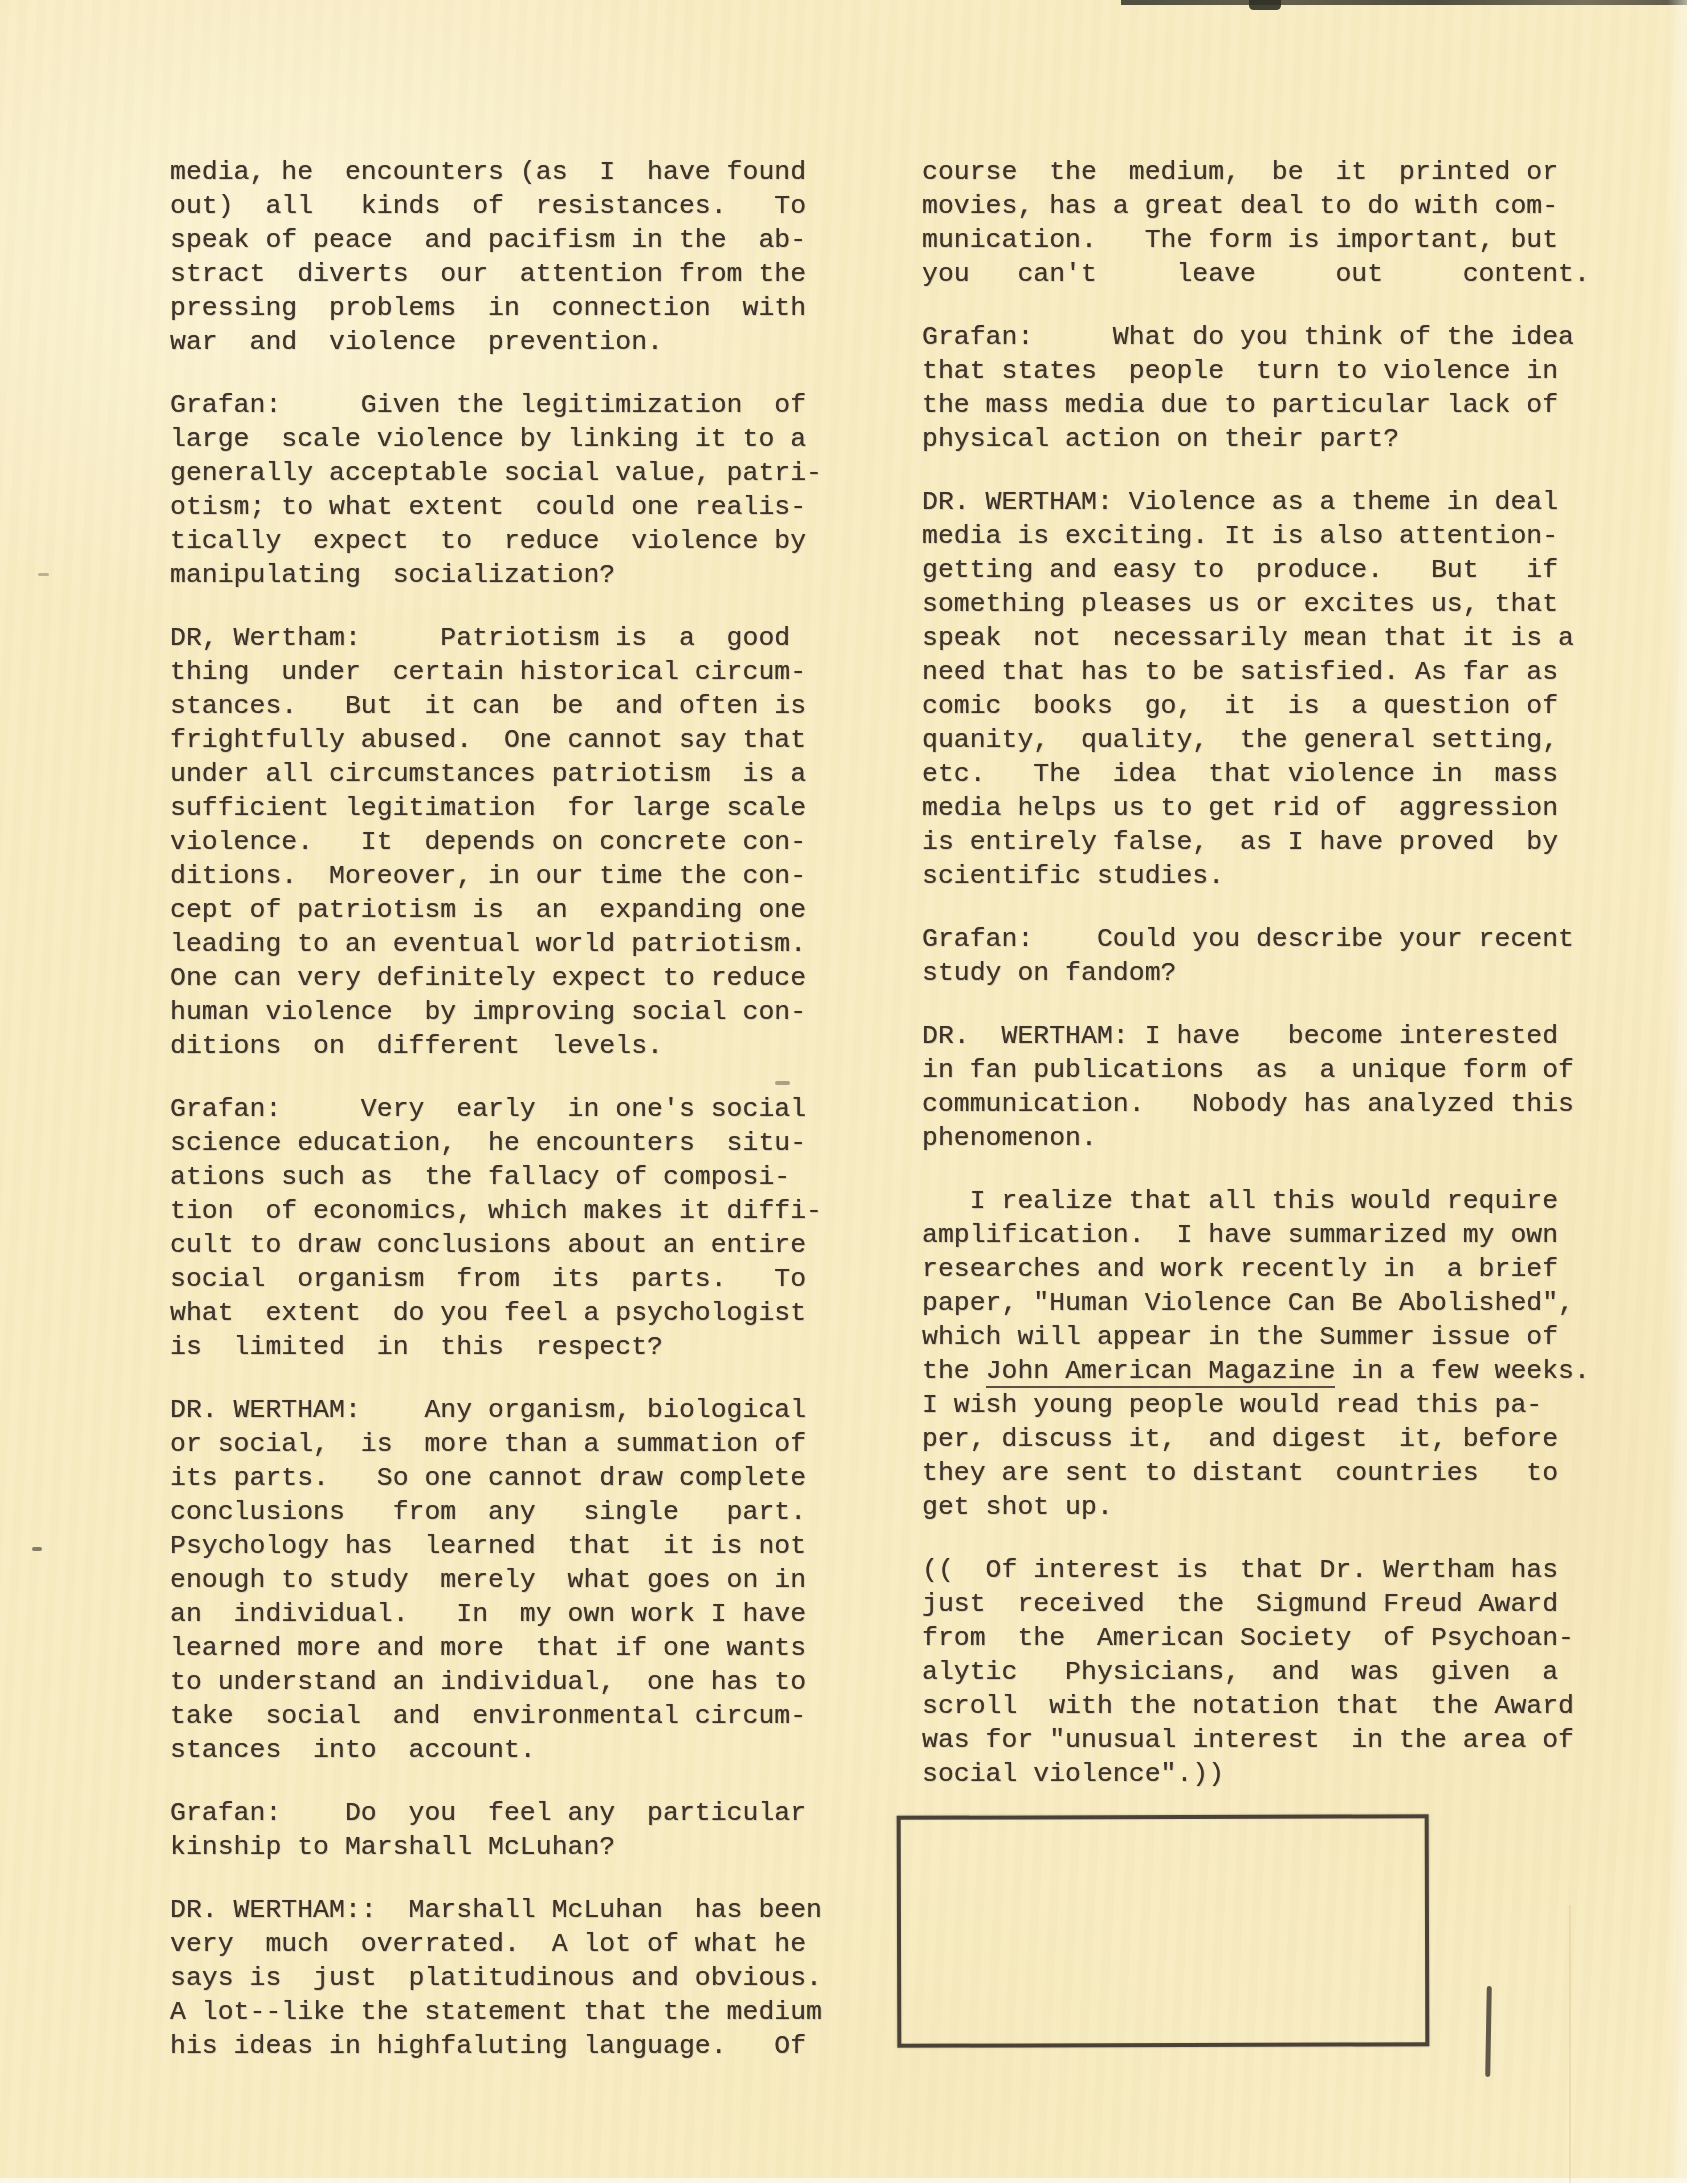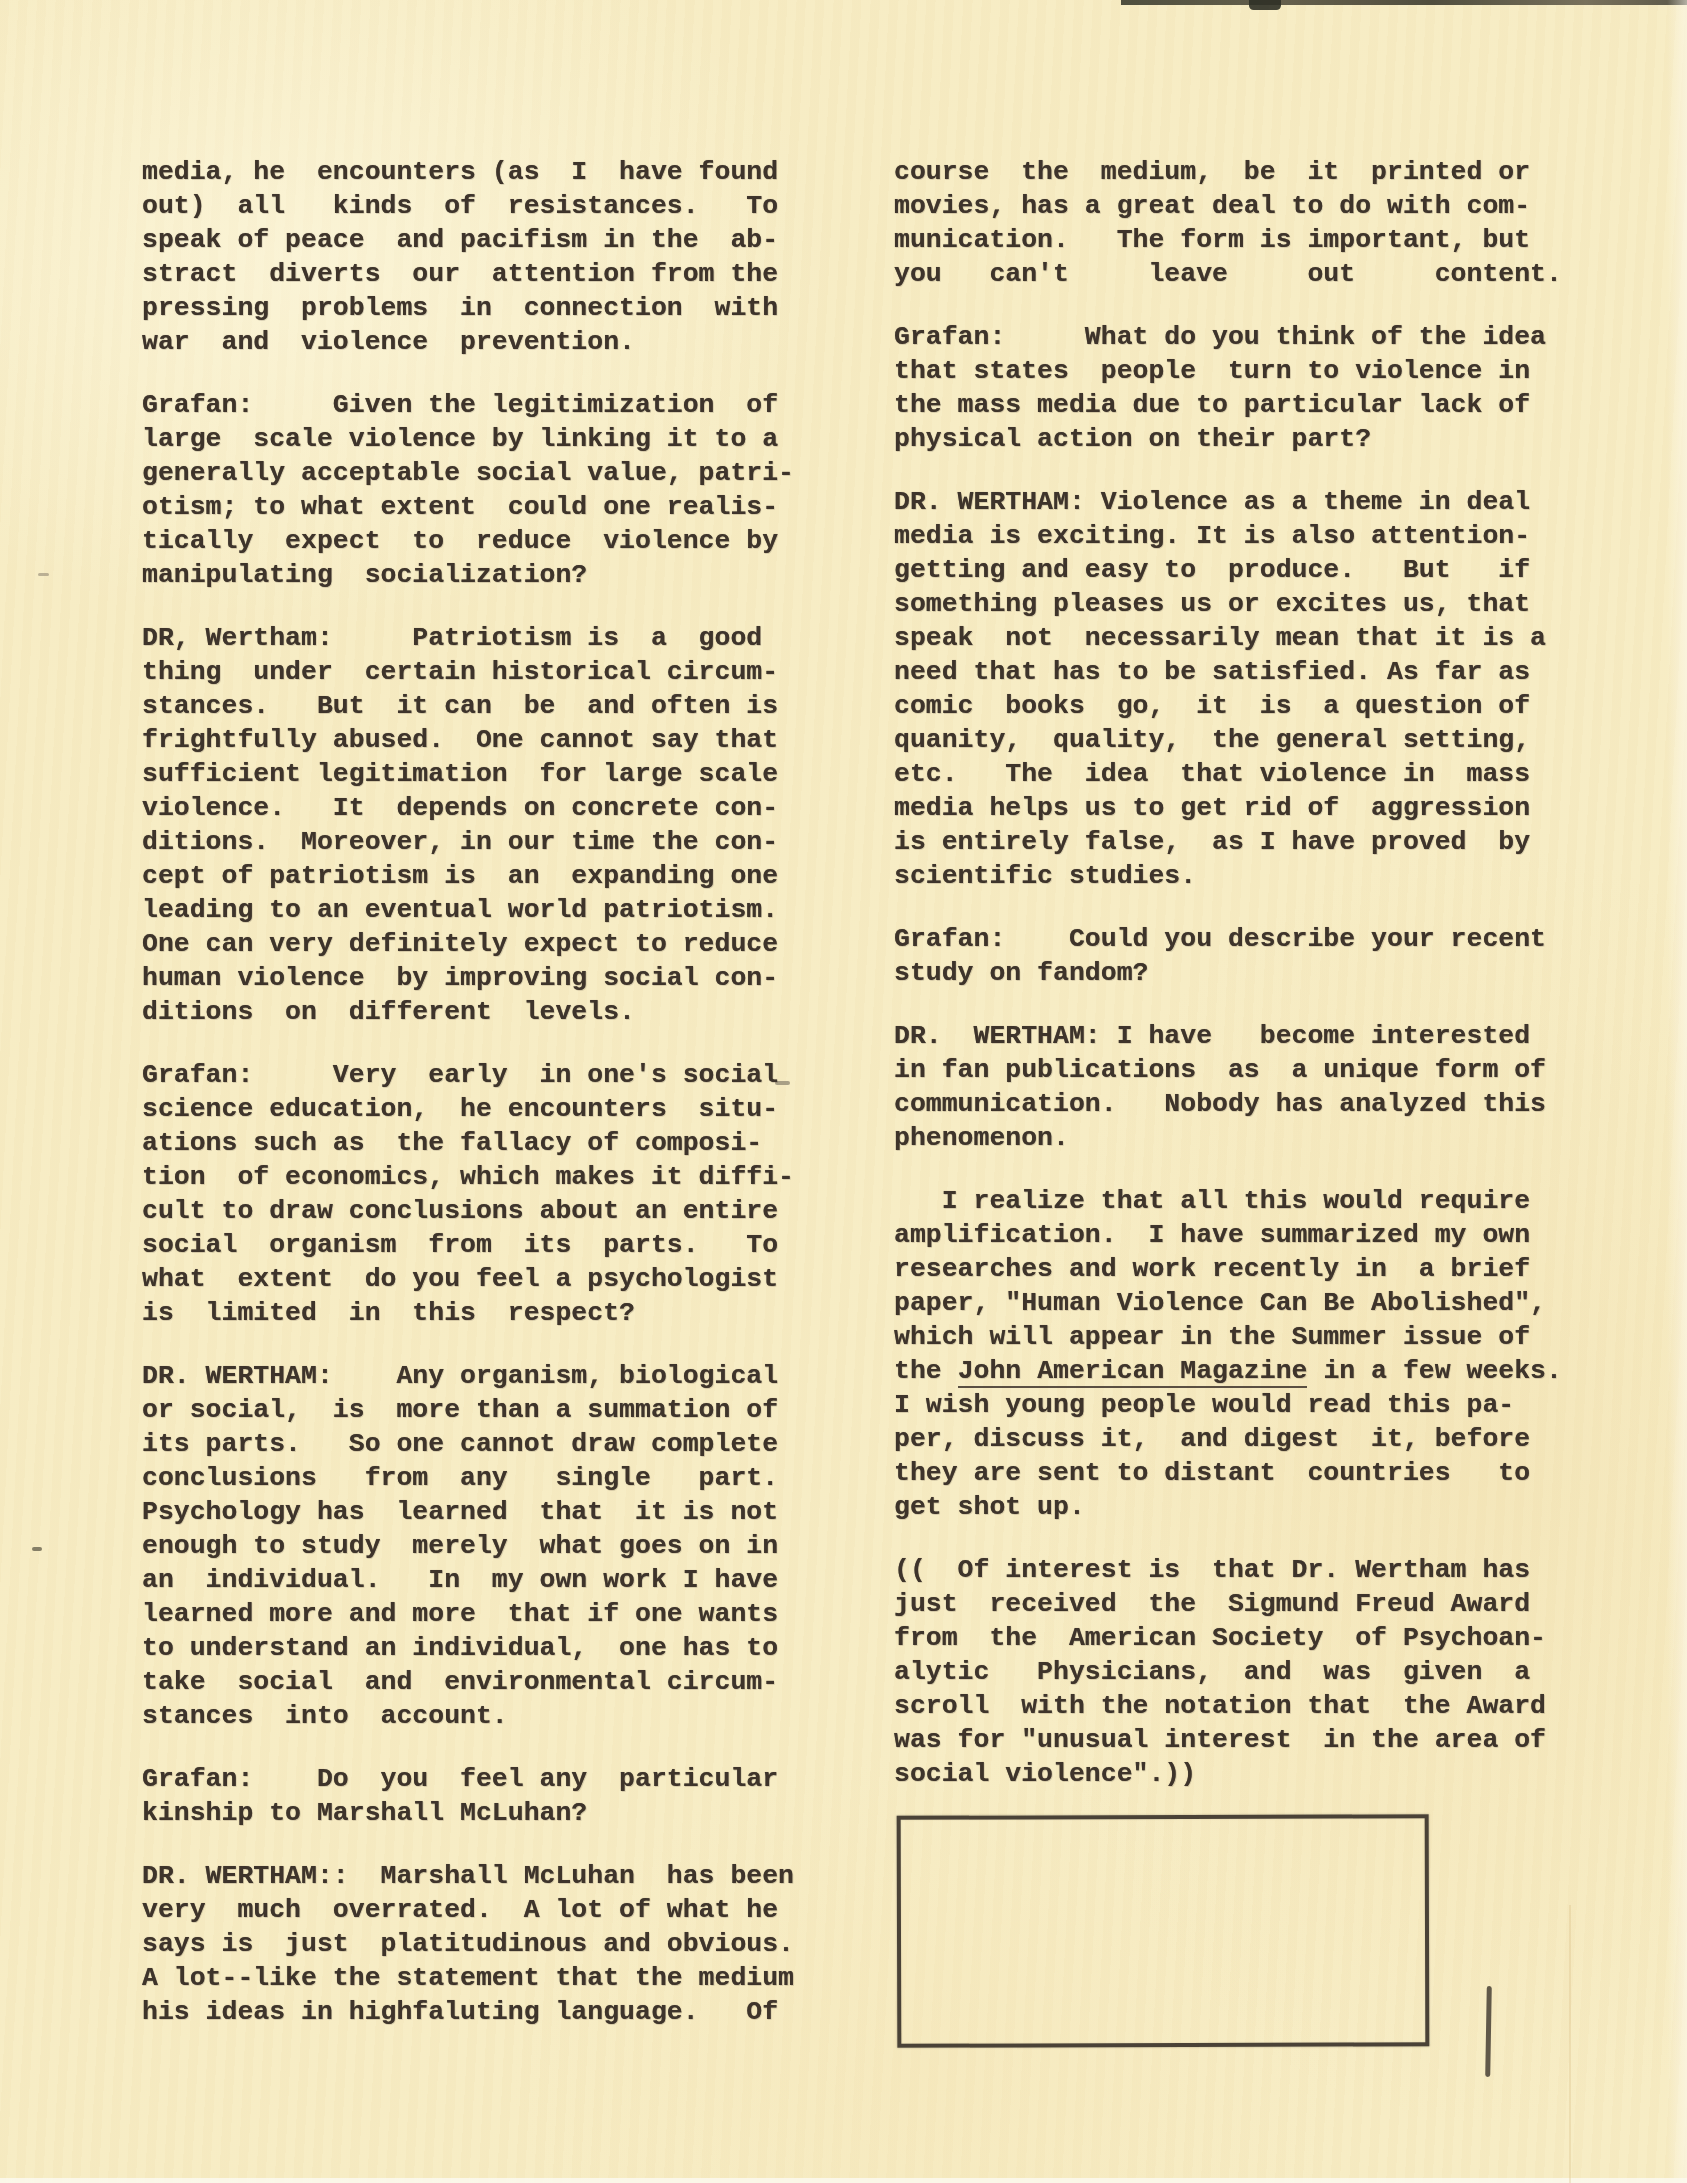--- a/index.html
+++ b/index.html
@@ -22,22 +22,23 @@
   }
   .page {
     position: absolute;
     inset: 0;
   }
   .col {
     position: absolute;
     top: 155px;
     color: #3e342b;
     font-size: 26.5px;
-    font-weight: 700;
+    font-weight: 400;
     text-shadow: 0 0 0.7px rgba(62,52,43,0.65), 0.8px 0.9px 0 rgba(62,52,43,0.14);
+    margin-left: 28px;
   }
   .col.left  { left: 142px;  width: 670px; }
   .col.right { left: 894px; width: 689px; }
   .para { margin: 0 0 29px 0; }
   .ln {
     white-space: pre;
     height: 34px;
     line-height: 34px;
     overflow: visible;
   }
@@ -132,20 +133,21 @@
       <div class="ln">otism; to what extent  could one realis-</div>
       <div class="ln">tically  expect  to  reduce  violence by</div>
       <div class="ln">manipulating  socialization?</div>
     </div>
 
     <div class="para">
       <div class="ln">DR, Wertham:     Patriotism is  a  good</div>
       <div class="ln">thing  under  certain historical circum-</div>
       <div class="ln">stances.   But  it can  be  and often is</div>
       <div class="ln">frightfully abused.  One cannot say that</div>
+      <div class="ln">under all circumstances patriotism  is a</div>
       <div class="ln">sufficient legitimation  for large scale</div>
       <div class="ln">violence.   It  depends on concrete con-</div>
       <div class="ln">ditions.  Moreover, in our time the con-</div>
       <div class="ln">cept of patriotism is  an  expanding one</div>
       <div class="ln">leading to an eventual world patriotism.</div>
       <div class="ln">One can very definitely expect to reduce</div>
       <div class="ln">human violence  by improving social con-</div>
       <div class="ln">ditions  on  different  levels.</div>
     </div>
 

